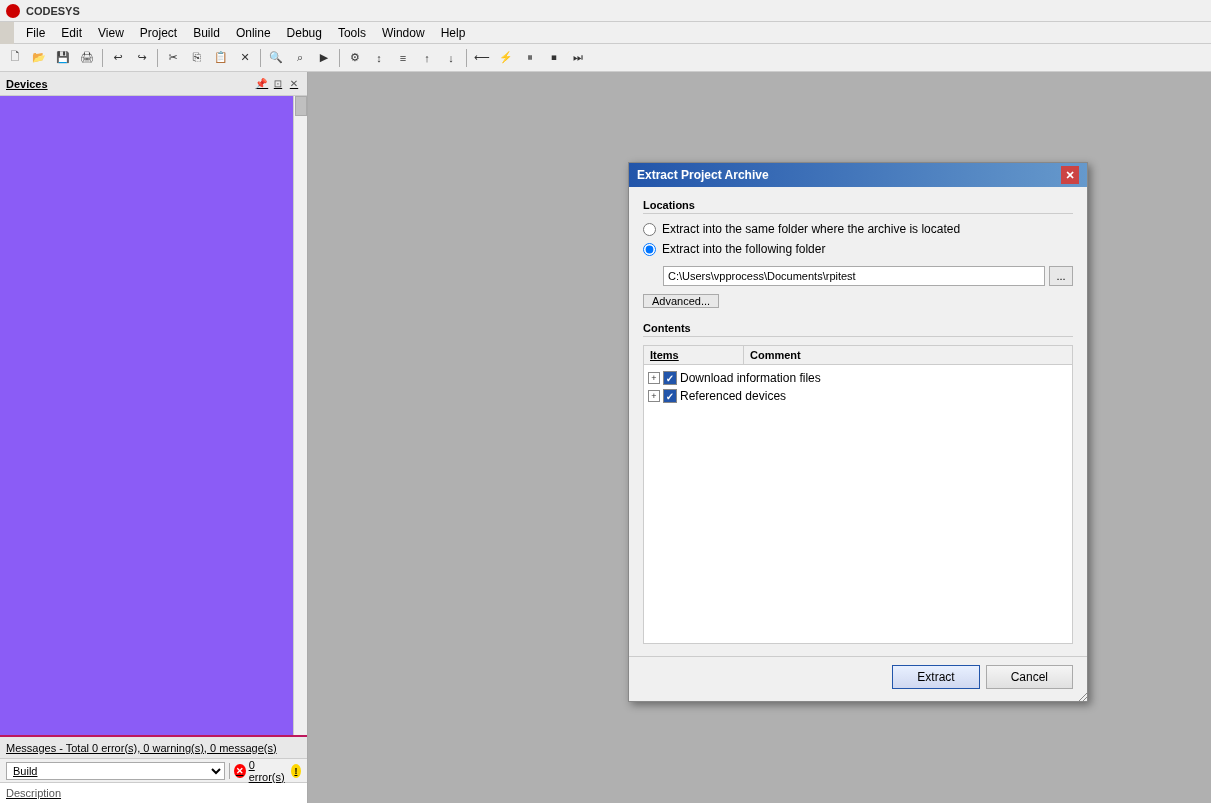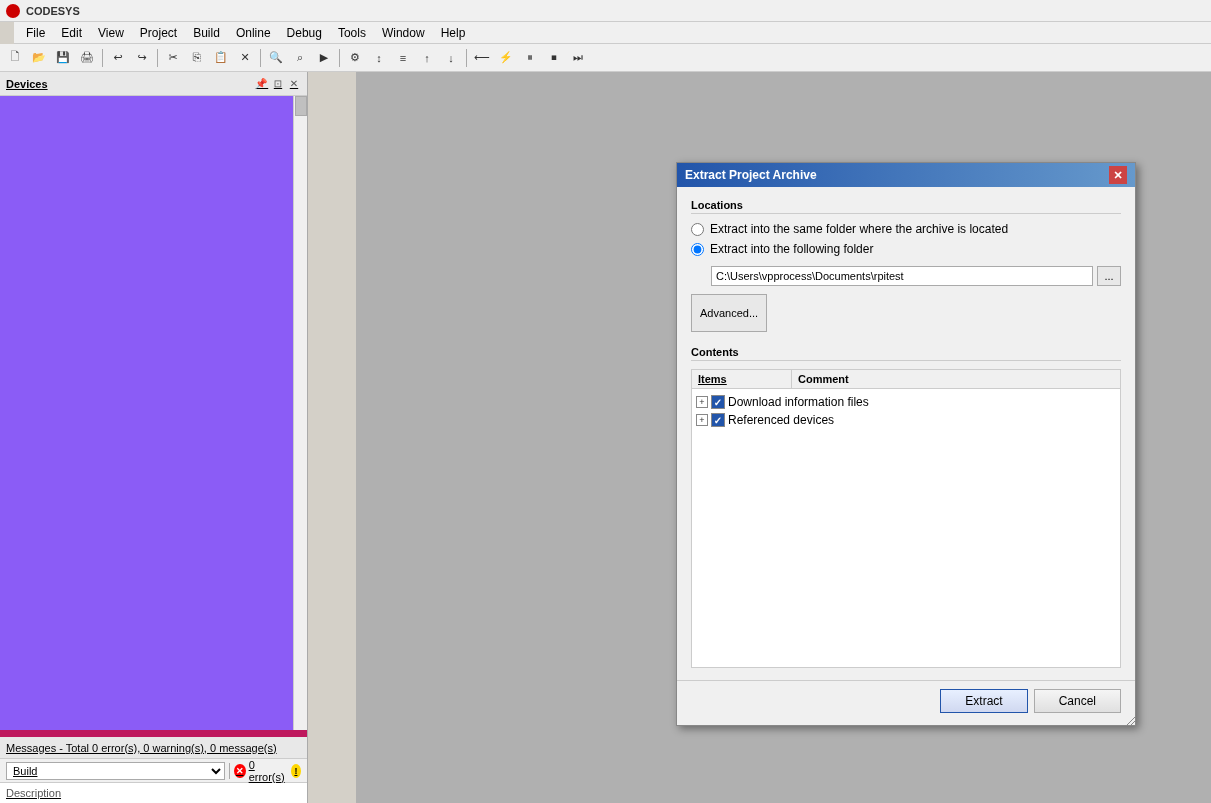--- a/index.html
+++ b/index.html
@@ -209,21 +209,20 @@
       padding: 4px 6px;
       font-size: 11px;
       color: #555;
     }
 
     
     .center-area {
       flex: 1;
       background: #b0b0b0;
       position: relative;
-      margin-left: 48px;
     }
 
     
     .dialog {
       position: absolute;
       top: 90px;
       left: 320px;
       width: 460px;
       background: #f0f0f0;
       border: 1px solid #888;
@@ -302,21 +301,21 @@
       height: 20px;
       border: 1px solid #aaa;
       background: #e8e8e8;
       cursor: pointer;
       font-size: 11px;
       display: flex;
       align-items: center;
       justify-content: center;
     }
     .advanced-btn {
-      height: 38px;
+      height: 14px;
       border: 1px solid #aaa;
       background: #e8e8e8;
       cursor: pointer;
       font-size: 11px;
       padding: 0 8px;
       margin-bottom: 10px;
     }
 
     
     .contents-section {
@@ -484,21 +483,21 @@
         <span class="panel-btn">⊡</span>
         <span class="panel-btn">✕</span>
       </div>
     </div>
     <div class="panel-content">
       <div class="scrollbar-v">
         <div class="scrollbar-thumb"></div>
       </div>
     </div>
 
-    <div style="border-top:7px solid #be185d;">
+    <div style="border-top:2px solid #be185d;">
       <div class="messages-bar">
         <span>Messages - Total 0 error(s), 0 warning(s), 0 message(s)</span>
       </div>
       <div class="build-bar">
         <select class="build-select">
           <option>Build</option>
         </select>
         <div style="width:1px;height:16px;background:#aaa;"></div>
         <div class="error-badge">
           <div class="error-icon">✕</div>

